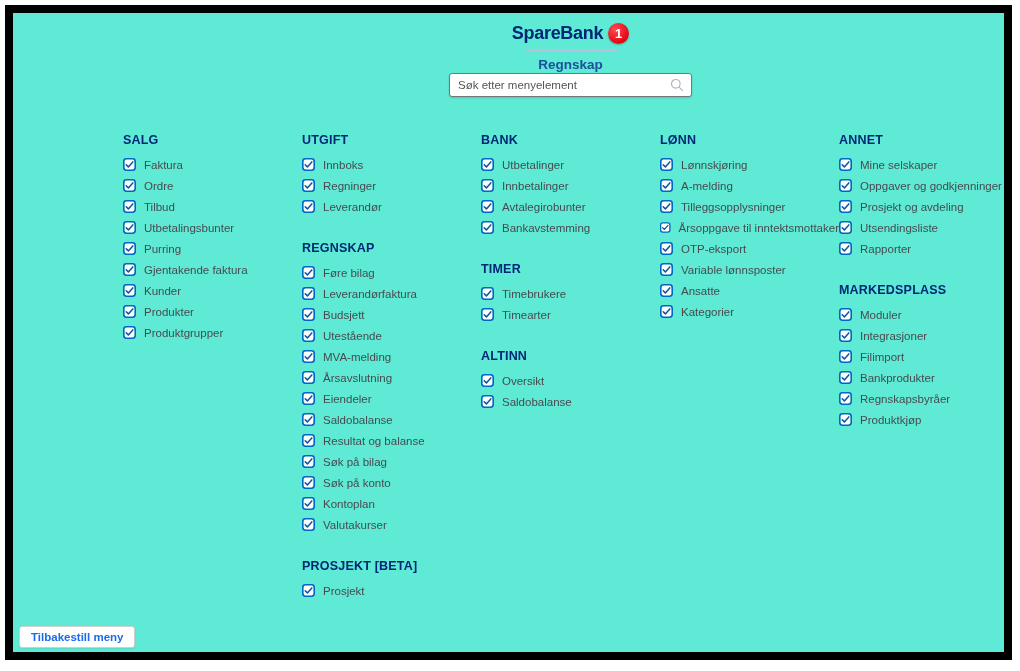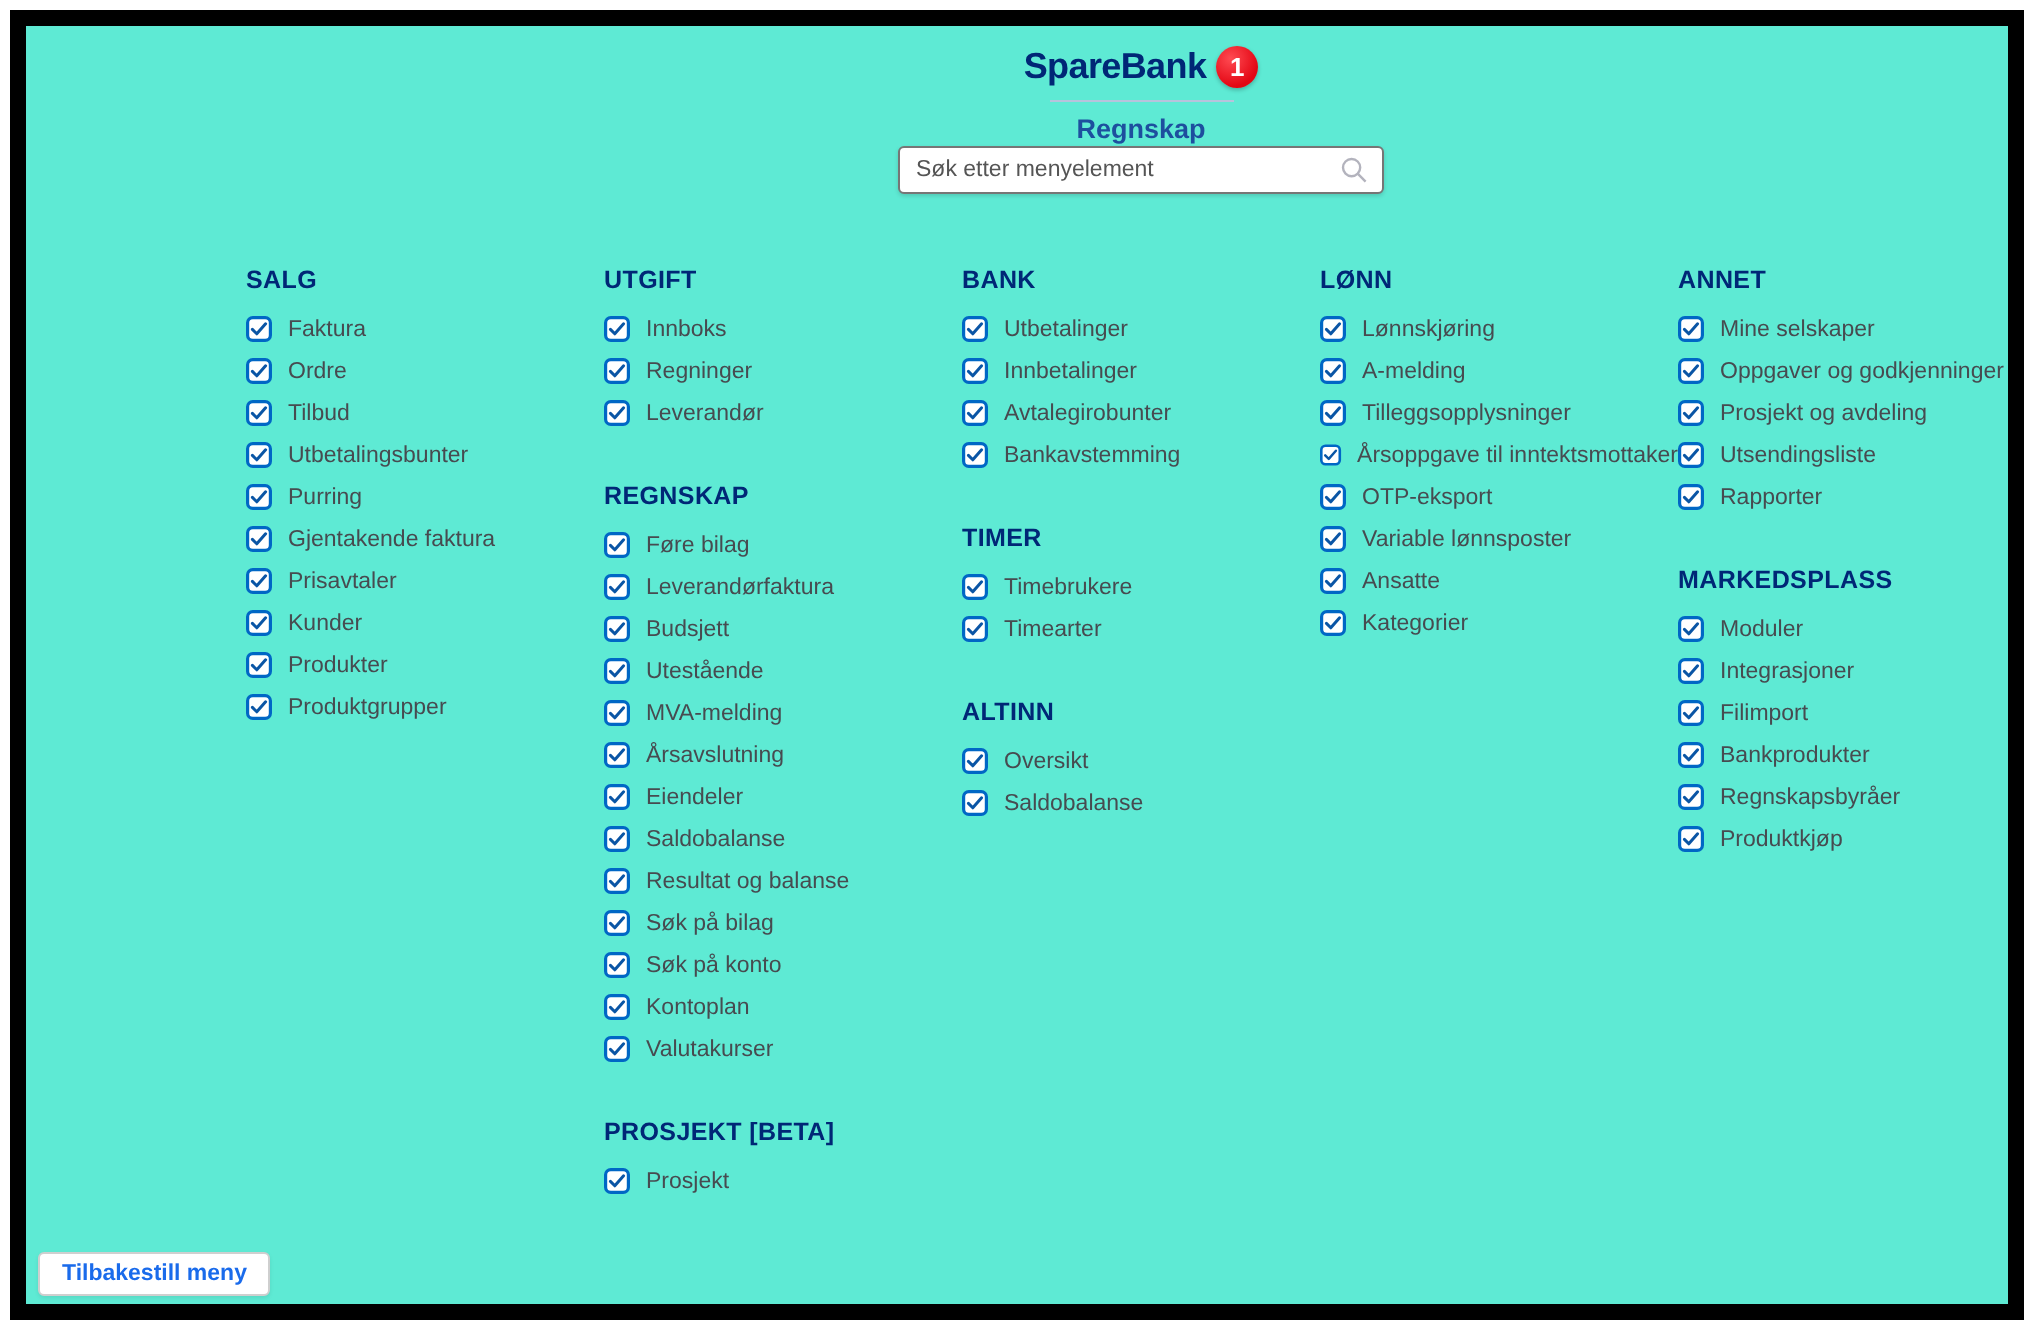--- a/index.html
+++ b/index.html
@@ -180,27 +180,20 @@
                   <rect class="cb-rect" x="0.8" y="0.8" width="11.4" height="11.4" rx="2.6" stroke-width="1.6"></rect>
                   <path class="cb-check" d="M3.2 6.7 L5.4 8.9 L9.8 3.9" stroke-width="1.5" stroke-linecap="round" stroke-linejoin="round"></path>
                 </svg>
                 <span class="item-label">Gjentakende faktura</span>
               </label>
               <label class="item">
                 <svg width="13" height="13" viewBox="0 0 13 13">
                   <rect class="cb-rect" x="0.8" y="0.8" width="11.4" height="11.4" rx="2.6" stroke-width="1.6"></rect>
                   <path class="cb-check" d="M3.2 6.7 L5.4 8.9 L9.8 3.9" stroke-width="1.5" stroke-linecap="round" stroke-linejoin="round"></path>
                 </svg>
-                <span class="item-label">Prisavtaler</span>
-              </label>
-              <label class="item">
-                <svg width="13" height="13" viewBox="0 0 13 13">
-                  <rect class="cb-rect" x="0.8" y="0.8" width="11.4" height="11.4" rx="2.6" stroke-width="1.6"></rect>
-                  <path class="cb-check" d="M3.2 6.7 L5.4 8.9 L9.8 3.9" stroke-width="1.5" stroke-linecap="round" stroke-linejoin="round"></path>
-                </svg>
                 <span class="item-label">Kunder</span>
               </label>
               <label class="item">
                 <svg width="13" height="13" viewBox="0 0 13 13">
                   <rect class="cb-rect" x="0.8" y="0.8" width="11.4" height="11.4" rx="2.6" stroke-width="1.6"></rect>
                   <path class="cb-check" d="M3.2 6.7 L5.4 8.9 L9.8 3.9" stroke-width="1.5" stroke-linecap="round" stroke-linejoin="round"></path>
                 </svg>
                 <span class="item-label">Produkter</span>
               </label>
               <label class="item">

